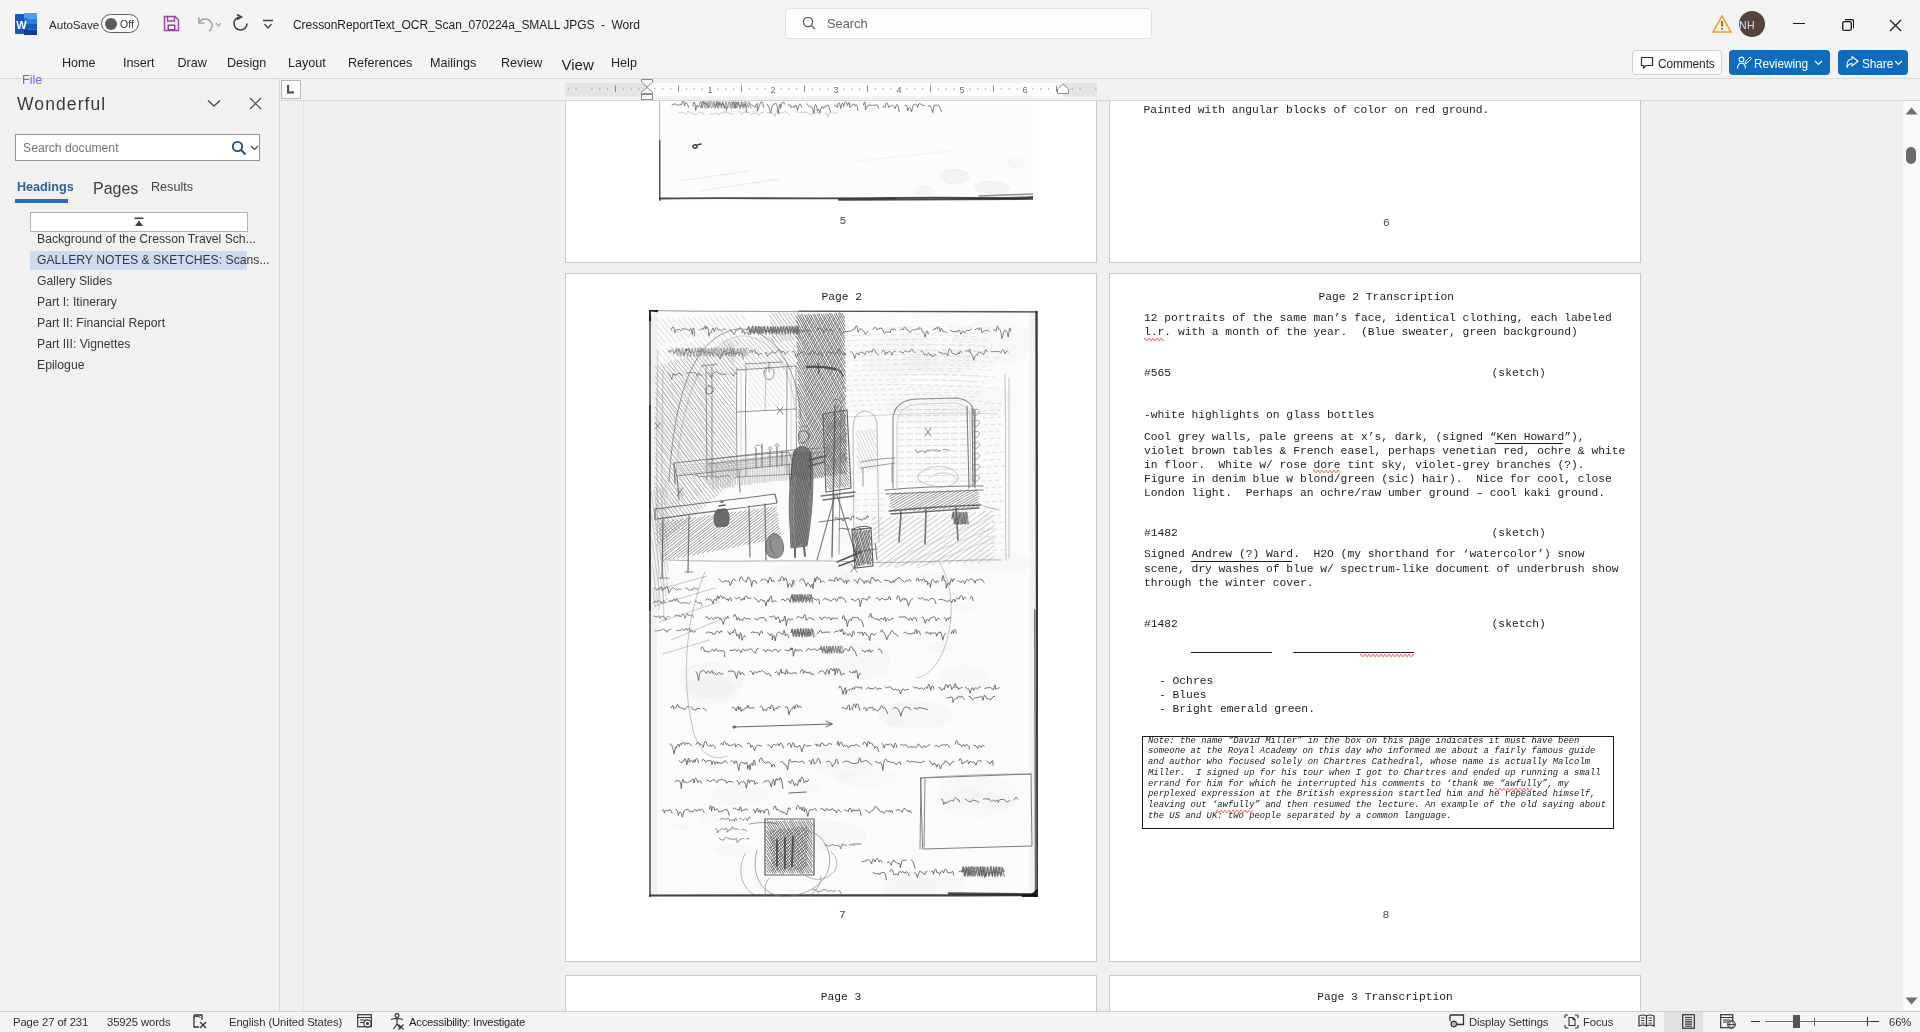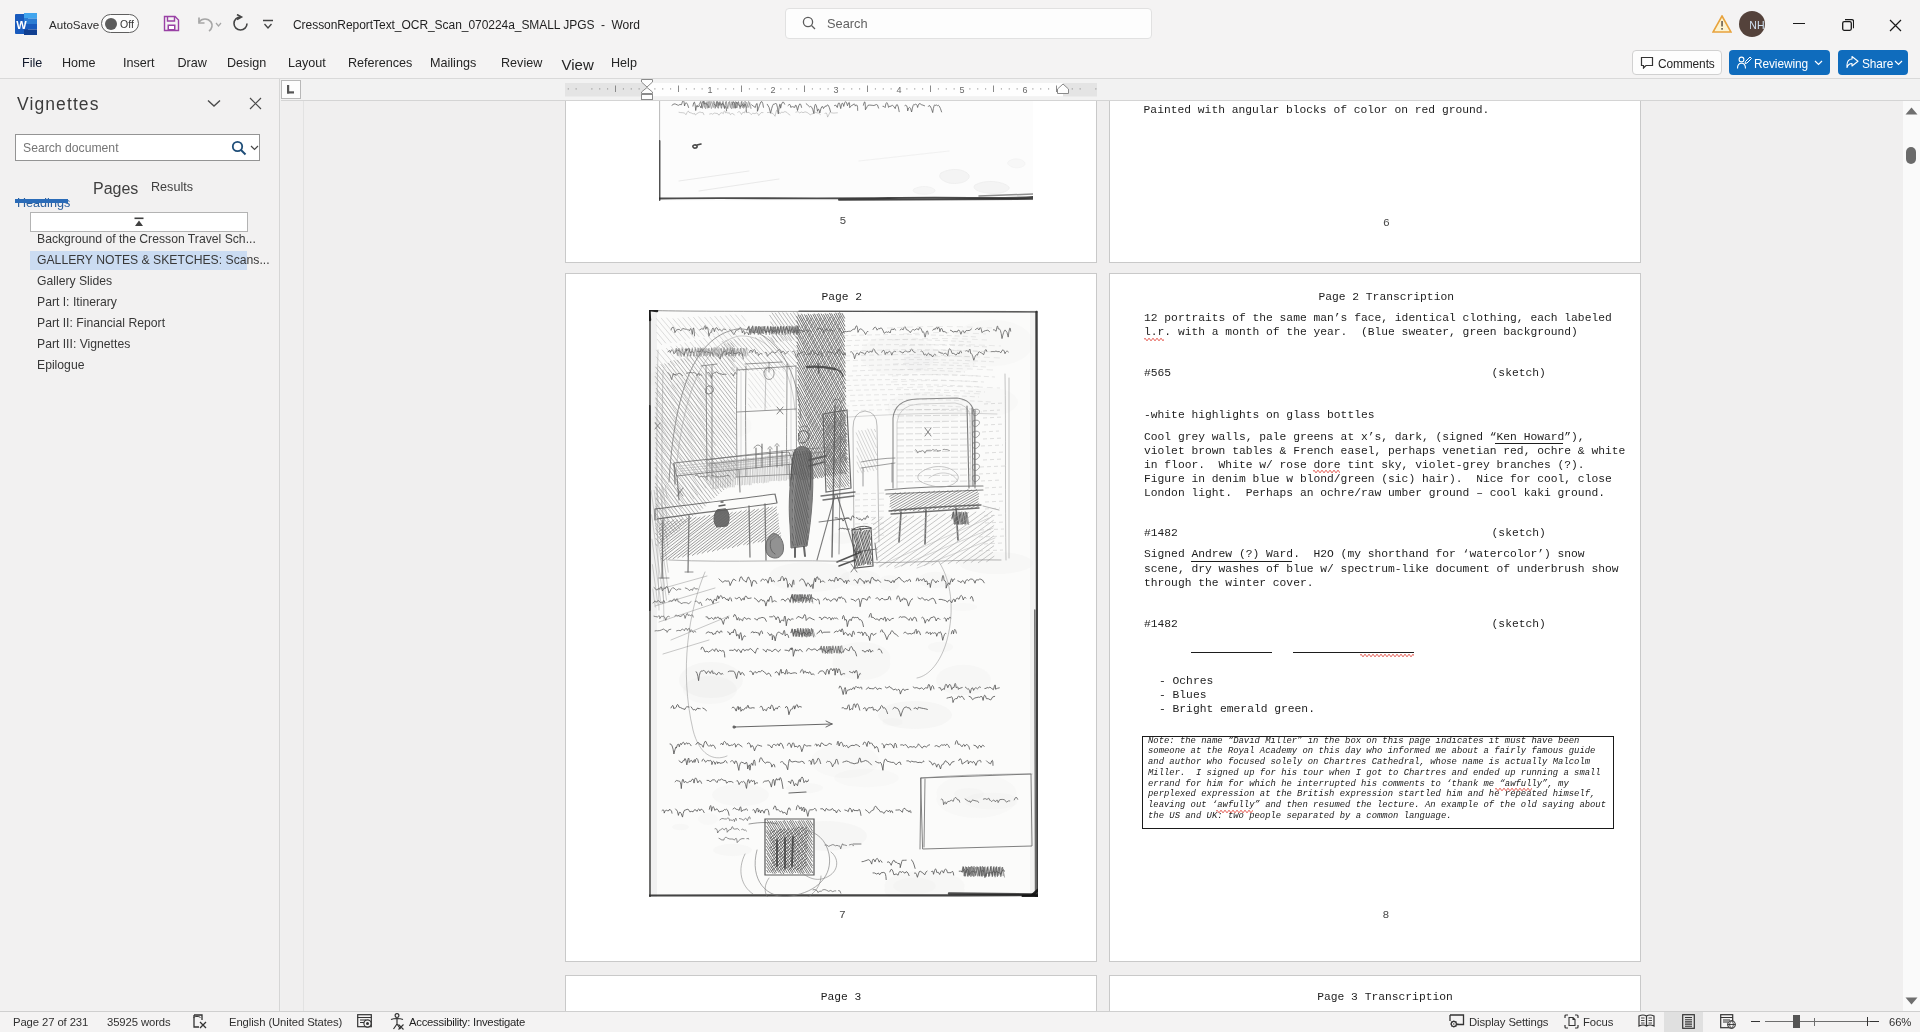--- a/index.html
+++ b/index.html
@@ -59,30 +59,30 @@
 <circle cx="6" cy="6" r="4.6" fill="none" stroke="#5c5c5c" stroke-width="1.3"></circle>
       <path d="M9.5,9.5 L13,13" stroke="#5c5c5c" stroke-width="1.3"></path>
     </svg>
 <div class="abs" style="left:827px;top:16px;font-size:12.8px;color:#616161">Search</div>
 <svg class="abs" style="left:1712px;top:15px" width="20" height="18" viewBox="0 0 20 18">
 <path d="M10,1 L19,17 L1,17 Z" fill="#fdf3d0" stroke="#e8a33d" stroke-width="1.6"></path>
 <rect x="9.3" y="6" width="1.5" height="5.5" fill="#5f5243"></rect>
       <rect x="9.3" y="13" width="1.5" height="1.7" fill="#5f5243"></rect>
     </svg>
 <div class="abs" style="left:1739px;top:11px;width:26px;height:26px;border-radius:50%;background:#54423b"></div>
-<div class="abs" style="left:1739px;top:18.5px;width:26px;text-align:right;font-size:10.5px;color:#cfe0f0;letter-spacing:0.3px">NH</div>
+<div class="abs" style="left:1739px;top:18.5px;width:26px;text-align:left;font-size:10.5px;color:#cfe0f0;letter-spacing:0.3px">NH</div>
 <div class="abs" style="left:1793px;top:23px;width:12px;height:1.4px;background:#1a1a1a"></div>
 <svg class="abs" style="left:1842px;top:19px" width="12" height="12" viewBox="0 0 12 12">
 <rect x="0.7" y="2.7" width="8.6" height="8.6" rx="1.5" fill="none" stroke="#1a1a1a" stroke-width="1.3"></rect>
 <path d="M3,0.7 h6.8 a1.8,1.8 0 0 1 1.8,1.8 v6.8" fill="none" stroke="#1a1a1a" stroke-width="1.3"></path>
     </svg>
 <svg class="abs" style="left:1889px;top:19px" width="13" height="13" viewBox="0 0 13 13">
 <path d="M1,1 L12,12 M12,1 L1,12" stroke="#1a1a1a" stroke-width="1.2"></path>
     </svg>
-<div class="abs" style="left:22px;top:56px;font-size:12.6px;color:#0f172a">File</div>
+<div class="abs" style="left:22px;top:73px;font-size:12.6px;color:#8b5cf6">File</div>
 <div class="abs" style="left:62px;top:56px;font-size:12.6px;color:#242424">Home</div>
 <div class="abs" style="left:123px;top:56px;font-size:12.6px;color:#242424">Insert</div>
 <div class="abs" style="left:177.5px;top:56px;font-size:12.6px;color:#242424">Draw</div>
 <div class="abs" style="left:227px;top:56px;font-size:12.6px;color:#242424">Design</div>
 <div class="abs" style="left:288px;top:56px;font-size:12.6px;color:#242424">Layout</div>
 <div class="abs" style="left:348px;top:56px;font-size:12.6px;color:#242424">References</div>
 <div class="abs" style="left:430px;top:56px;font-size:12.6px;color:#242424">Mailings</div>
 <div class="abs" style="left:501px;top:56px;font-size:12.6px;color:#242424">Review</div>
 <div class="abs" style="left:561.5px;top:56px;font-size:15px;color:#242424">View</div>
 <div class="abs" style="left:611px;top:56px;font-size:12.6px;color:#242424">Help</div>
@@ -102,37 +102,37 @@
       <path d="M1,1 l3.5,3.5 L8,1" fill="none" stroke="#fff" stroke-width="1.2"></path>
     </svg>
 <div class="abs" style="left:1838px;top:50px;width:70px;height:25px;background:#0f6cbd;border-radius:4px"></div>
 <svg class="abs" style="left:1845px;top:55px" width="15" height="14" viewBox="0 0 15 14">
 <path d="M7,4 C4,4 2,6.5 2,10 L2,12.5 C3,9.5 5,8.5 7,8.5 L7,11 L13,6.2 L7,1.5 Z" fill="none" stroke="#fff" stroke-width="1.1" stroke-linejoin="round"></path>
     </svg>
 <div class="abs" style="left:1862px;top:57px;font-size:11.9px;color:#fff;letter-spacing:-0.1px">Share</div>
 <svg class="abs" style="left:1894px;top:60px" width="9" height="6" viewBox="0 0 9 6">
       <path d="M1,1 l3.5,3.5 L8,1" fill="none" stroke="#fff" stroke-width="1.2"></path>
     </svg>
-<div class="abs" style="left:17px;top:94px;font-size:17.5px;color:#3b3b3b;letter-spacing:1.1px">Vignettes</div>
+<div class="abs" style="left:17px;top:94px;font-size:17.5px;color:#3b3b3b;letter-spacing:1.1px">Wonderful</div>
 <svg class="abs" style="left:207px;top:99px" width="14" height="9" viewBox="0 0 14 9">
       <path d="M1,1.5 l6,5.5 l6,-5.5" fill="none" stroke="#4a4a4a" stroke-width="1.4"></path>
     </svg>
 <svg class="abs" style="left:249px;top:97px" width="13" height="13" viewBox="0 0 13 13">
       <path d="M1,1 L12,12 M12,1 L1,12" stroke="#4a4a4a" stroke-width="1.2"></path>
     </svg>
 <div class="abs" style="left:15px;top:134px;width:245px;height:27px;background:#fff;border:1px solid #949494"></div>
 <div class="abs" style="left:23px;top:141px;font-size:12.2px;color:#757575">Search document</div>
 <svg class="abs" style="left:231px;top:140px" width="16" height="16" viewBox="0 0 16 16">
 <circle cx="6.5" cy="6.5" r="4.7" fill="none" stroke="#1e4d78" stroke-width="1.8"></circle>
       <path d="M10,10 L14.5,14.5" stroke="#1e4d78" stroke-width="2"></path>
     </svg>
 <svg class="abs" style="left:250px;top:145px" width="9" height="6" viewBox="0 0 9 6">
       <path d="M1,1 l3.5,3.5 L8,1" fill="none" stroke="#444" stroke-width="1.2"></path>
     </svg>
-<div class="abs" style="left:17px;top:196px;font-size:12.6px;font-weight:normal;color:#2b5f9e">Headings</div>
+<div class="abs" style="left:17px;top:180px;font-size:12.6px;font-weight:bold;color:#2b5f9e">Headings</div>
 <div class="abs" style="left:93px;top:180px;font-size:16px;color:#3f3f3f">Pages</div>
 <div class="abs" style="left:151px;top:180px;font-size:12.6px;color:#3f3f3f">Results</div>
 <div class="abs" style="left:15px;top:199px;width:53px;height:3.5px;background:#2b6cb8"></div>
 <div class="abs" style="left:30px;top:212px;width:218px;height:20px;background:#fff;border:1px solid #b3b3b3"></div>
 <svg class="abs" style="left:133px;top:217px" width="12" height="10" viewBox="0 0 12 10">
 <rect x="1.5" y="0.5" width="9" height="1.6" fill="#404040"></rect>
       <path d="M6,3.5 L10,9 L2,9 Z" fill="#404040"></path>
     </svg>
 <div class="navitem" style="left:37px;top:232.2px">Background of the Cresson Travel Sch...</div>
 <div class="abs" style="left:30px;top:250.8px;width:217px;height:19.5px;background:#cbdcf2"></div>

